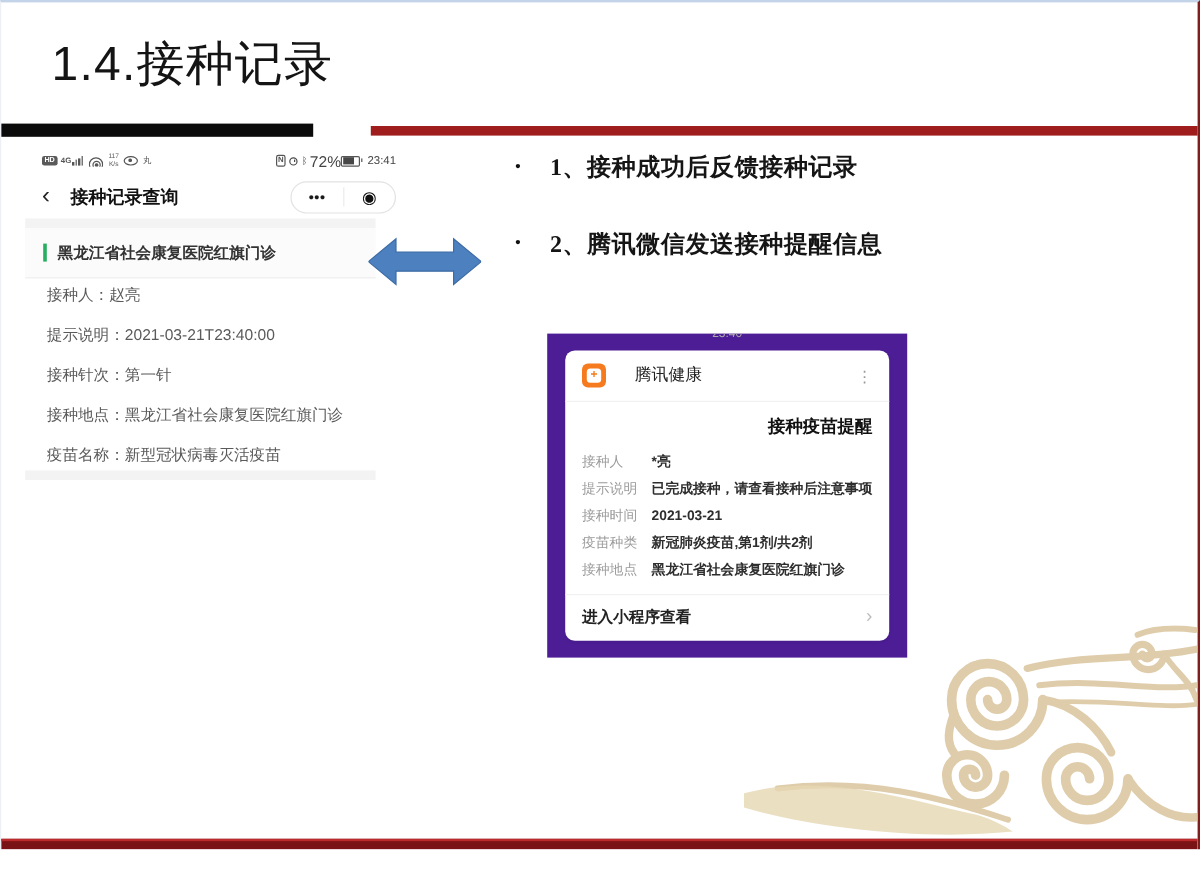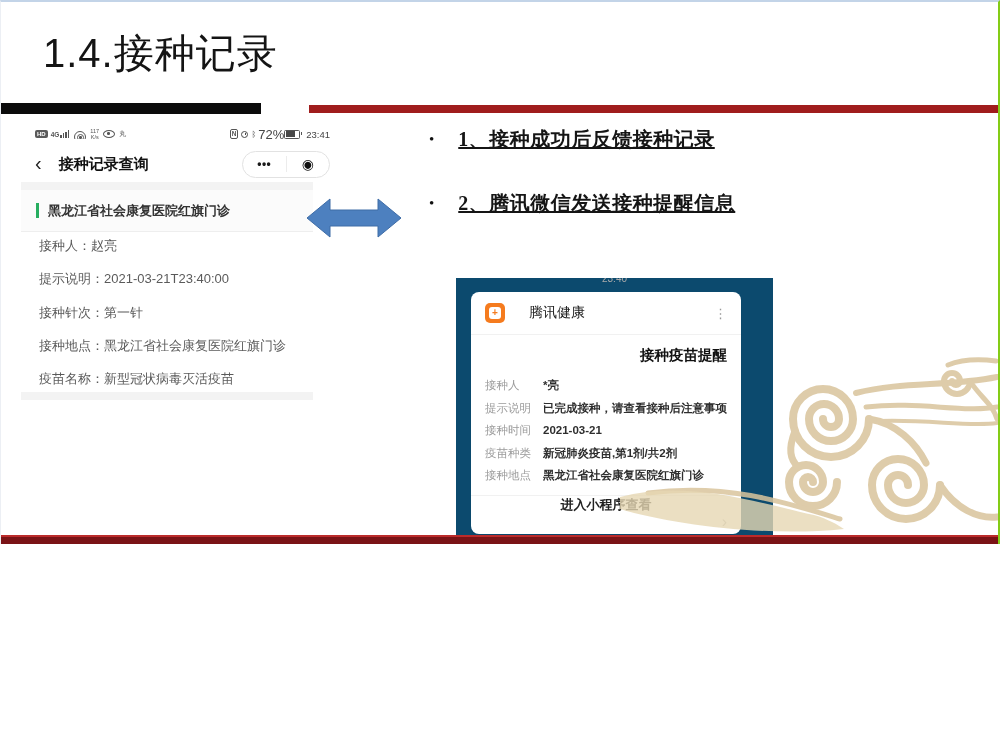--- a/index.html
+++ b/index.html
@@ -1,18 +1,18 @@
 <!DOCTYPE html>
 <html><head>
 <meta charset="utf-8">
 <style>
   html,body{margin:0;padding:0;background:#fff;}
-  .slide{position:relative;width:1000px;height:544px;background:#fff;overflow:hidden;
+  .slide{position:relative;width:1000px;height:708px;background:#fff;overflow:hidden;
          font-family:"Liberation Sans",sans-serif;
-         border-top:2px solid #c3d4e8;border-right:2px solid #84cc16;border-left:1px solid #eceff4;box-sizing:border-box;}
+         border-top:2px solid #c3d4e8;border-right:2px solid #7f1d1d;border-left:1px solid #eceff4;box-sizing:border-box;}
 
   
   .title{position:absolute;left:42px;top:24px;font-size:40px;color:#141414;font-weight:500;letter-spacing:1px;}
   .bar-black{position:absolute;left:0;top:101px;width:260px;height:11px;background:#0b0b0b;}
   .bar-red{position:absolute;left:308px;top:103px;width:692px;height:8px;background:#a01d1d;}
   .bottom-bar{position:absolute;left:0;right:0;bottom:0;height:7px;background:#7a1316;border-top:2px solid #bb2b2b;}
 
   
   .phone1{position:absolute;left:14px;top:118px;width:327px;height:284px;background:#fff;}
   .p1-status{position:absolute;top:6px;left:20px;right:12px;height:16px;display:flex;align-items:center;color:#555;font-size:9px;}
@@ -54,39 +54,39 @@
   .p1-row{position:absolute;left:24px;height:20px;font-size:13px;color:#5a5a5a;white-space:nowrap;}
   .r0{top:117px}.r1{top:150px}.r2{top:184px}.r3{top:217px}.r4{top:250px}
   .p1-band2{position:absolute;top:272px;left:6px;width:292px;height:8px;background:#f3f3f3;}
 
   
   .arrow{position:absolute;left:306px;top:194px;}
 
   
   .bullet{position:absolute;left:428px;display:flex;align-items:center;font-family:"Liberation Serif",serif;}
   .bullet .dot{font-size:15px;color:#111;margin-right:24px;}
-  .bullet .txt{font-size:20px;font-weight:bold;color:#151515;letter-spacing:.5px;text-decoration:underline;}
+  .bullet .txt{font-size:20px;font-weight:bold;color:#151515;letter-spacing:.5px;}
   .b1{top:124px;}
   .b2{top:188px;}
 
   
-  .phone2{position:absolute;left:455px;top:276px;width:300px;height:270px;background:#0c4a6e;overflow:hidden;padding-left:17px;}
+  .phone2{position:absolute;left:455px;top:276px;width:300px;height:270px;background:#4c1d95;overflow:hidden;}
   .p2-time{position:absolute;top:-5px;left:0;right:0;text-align:center;font-size:10px;color:#a9a9a9;}
   .card{position:absolute;left:15px;top:14px;width:270px;height:242px;background:#fff;border-radius:8px;box-shadow:0 1px 2px rgba(0,0,0,.05);box-sizing:border-box;}
   .card-head{height:42px;display:flex;align-items:center;padding:0 14px;border-bottom:1px solid #f1f1f1;}
   .applogo{width:20px;height:20px;border-radius:5px;background:#f57b1e;display:flex;align-items:center;justify-content:center;}
   .applogo .inner{width:12px;height:12px;background:#fff;border-radius:3px;display:flex;align-items:center;justify-content:center;color:#f57b1e;font-size:10px;font-weight:bold;line-height:1;}
   .appname{margin-left:24px;font-size:14px;color:#222;}
   .more{margin-left:auto;color:#999;font-size:13px;letter-spacing:0;}
   .card-title{padding:11px 14px 7px;font-size:14.5px;font-weight:bold;color:#111;text-align:right;}
   .rows{padding:2px 14px 8px;}
   .nrow{display:flex;font-size:11.5px;line-height:22.5px;}
   .nrow .lbl{width:58px;flex-shrink:0;color:#9b9b9b;}
   .nrow .val{color:#2e2e2e;font-weight:bold;white-space:nowrap;}
-  .card-foot{height:36px;display:flex;align-items:center;padding:0 14px;border-top:1px solid #f1f1f1;flex-direction:column;}
+  .card-foot{height:36px;display:flex;align-items:center;padding:0 14px;border-top:1px solid #f1f1f1;}
   .foot-txt{font-size:13px;font-weight:bold;color:#222;}
   .chev{margin-left:auto;color:#bbb;font-size:16px;line-height:1;}
 
   
   .cloud{position:absolute;right:0;bottom:7px;}
 </style>
 </head>
 <body>
 
 <div class="slide">

